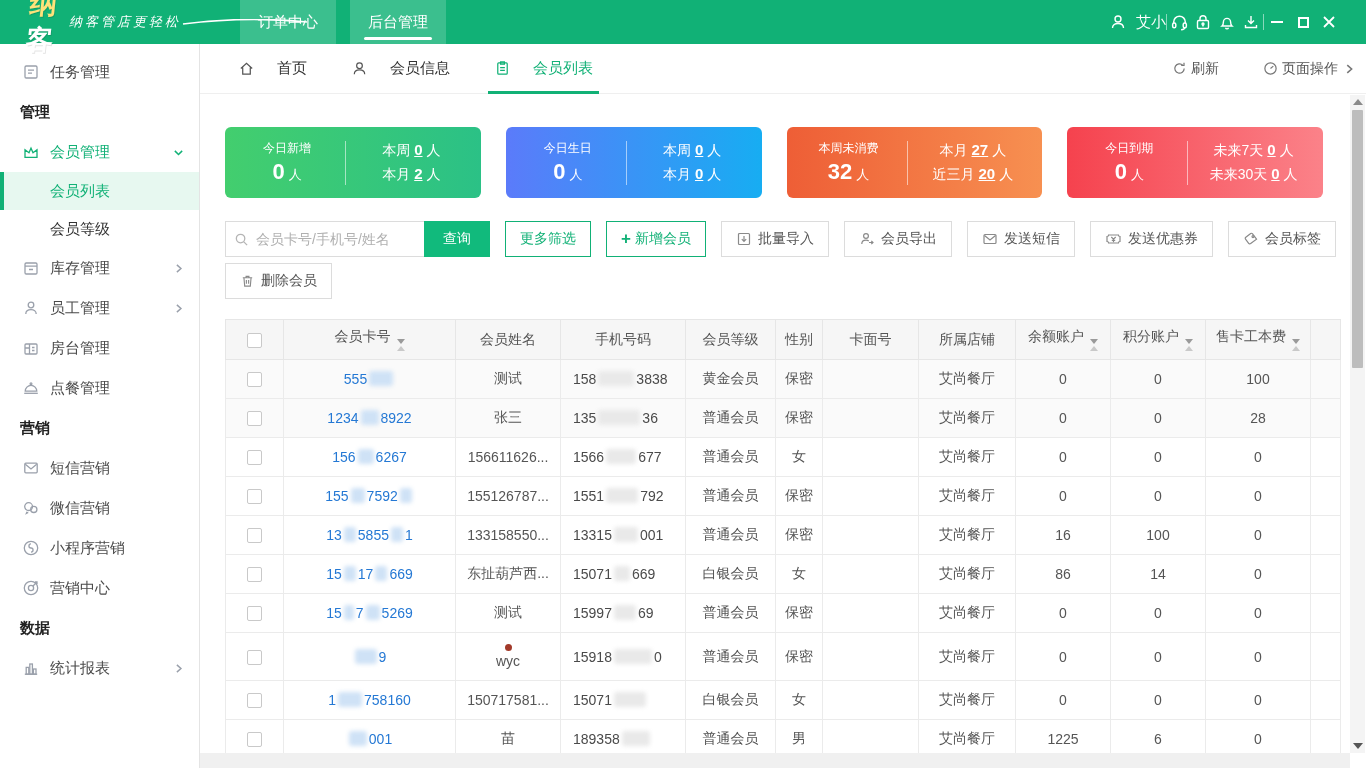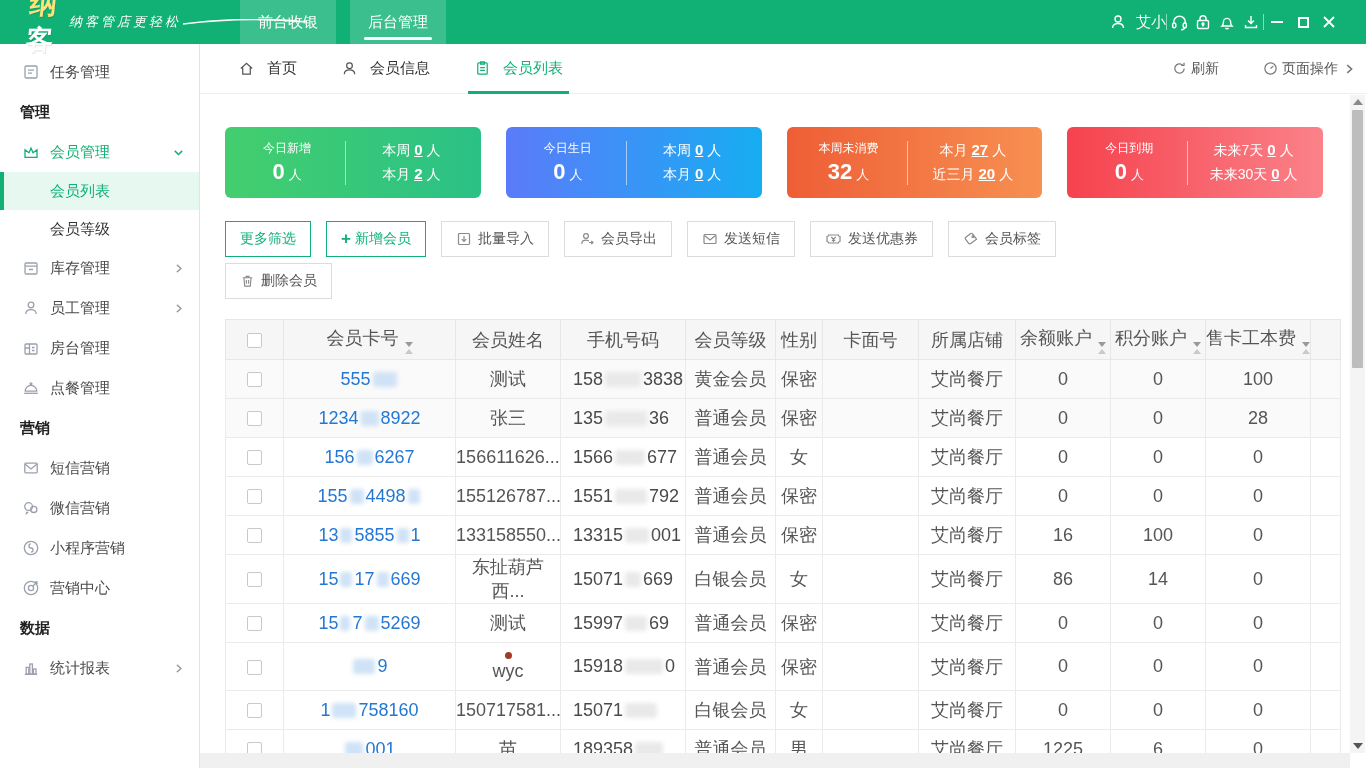--- a/index.html
+++ b/index.html
@@ -33,21 +33,21 @@
   .sb-chev { position:absolute; right:14px; color:#9aa0ab; display:flex; }
   .sb-item.green .sb-chev { color:#11b176; }
   .sb-section { height:40px; display:flex; align-items:center; padding-left:20px; font-size:15px; font-weight:bold; color:#222; }
   .sb-sub { position:relative; height:38px; display:flex; align-items:center; padding-left:50px; font-size:15px; color:#333; cursor:pointer; }
   .sb-sub.selected { background:#e7f8f0; color:#11b176; }
   .sb-sub.selected::before { content:""; position:absolute; left:0; top:0; bottom:0; width:4px; background:#11b176; }
 
   
   .main { position:absolute; left:200px; top:44px; width:1166px; height:724px; background:#fff; overflow:hidden; }
   .tabbar { height:50px; border-bottom:1px solid #efefef; display:flex; align-items:stretch; padding:0 10px 0 32px; }
-  .pg-tab { position:relative; display:flex; align-items:center; gap:12px; padding:0 6px; margin-right:32px; font-size:15px; color:#333; cursor:pointer; }
+  .pg-tab { position:relative; display:flex; align-items:center; gap:22px; padding:0 6px; margin-right:32px; font-size:15px; color:#333; cursor:pointer; }
   .pg-tab svg { color:#555; }
   .pg-tab.active { color:#11b176; }
   .pg-tab.active svg { color:#11b176; }
   .pg-tab.active::after { content:""; position:absolute; left:0; right:0; bottom:-1px; height:3px; background:#11b176; }
   .tabbar-right { margin-left:auto; display:flex; align-items:center; gap:44px; color:#555; font-size:14px; }
   .tb-act { display:flex; align-items:center; gap:4px; cursor:pointer; }
   .tb-act svg { color:#777; }
   .chev-green { color:#11b176; display:flex; }
 
   .content { padding:0 0 0 25px; position:relative; }
@@ -73,21 +73,21 @@
   .search-input input::placeholder { color:#b0b0b0; }
   .btn { height:36px; display:flex; align-items:center; justify-content:center; gap:6px; font-size:14px; padding:0 14px; cursor:pointer; background:#fff; border:1px solid #dcdcdc; color:#555; white-space:nowrap; }
   .btn svg { color:#8a8a8a; }
   .btn.solid { background:#11ba7c; border-color:#11ba7c; color:#fff; padding:0 18px; }
   .btn.outline-green { border-color:#11b176; color:#11b176; }
   .btn.outline-green svg, .btn.outline-green .plus { color:#11b176; }
   .plus { font-size:17px; font-weight:bold; margin-right:-2px; }
   .toolbar2 { margin-top:6px; display:flex; }
 
   
-  .tbl { margin-top:20px; border-collapse:collapse; table-layout:fixed; width:1115px; font-size:18px; }
+  .tbl { margin-top:20px; border-collapse:collapse; table-layout:fixed; width:1115px; font-size:14px; }
   .tbl th { background:#f6f6f6; border:1px solid #e6e6e6; height:40px; font-weight:normal; color:#555; position:relative; }
   .tbl td { border:1px solid #ebebeb; height:39px; color:#555; text-align:center; background:#fff; }
   .tbl tr.shade td { background:#fafafa; }
   .tbl td.ph { text-align:left; padding-left:12px; color:#4a4a4a; }
   .tbl a.cardno { color:#2478d4; text-decoration:none; cursor:pointer; }
   .sorts { display:inline-flex; flex-direction:column; margin-left:6px; vertical-align:-3px; gap:2px; }
   .car { width:0; height:0; border-left:4px solid transparent; border-right:4px solid transparent; }
   .car.down { border-top:5px solid #9a9a9a; }
   .car.up { border-bottom:5px solid #c9c9c9; }
   .cbx { width:15px; height:15px; border:1px solid #c9c9c9; border-radius:2px; background:#fff; display:inline-block; cursor:pointer; vertical-align:middle; }
@@ -113,21 +113,21 @@
     <div class="logo">纳客</div>
     <div class="slogan-wrap">
       <div class="slogan">纳客管店更轻松</div>
       <svg width="128" height="7">
           <path d="M2 5 Q 64 -3 126 3" stroke="#fff" stroke-width="1.6" fill="none"></path>
         </svg>
     </div>
   </div>
   <div class="topnav">
     <div class="topnav-tab">
-        <span>前台收银</span>
+        <span>订单中心</span>
       </div>
     <div class="topnav-tab active">
         <span>后台管理</span>
       </div>
   </div>
   <div class="topbar-right">
     <div class="tb-user">
       <span class="tb-ic">
           <svg width="18" height="18" viewBox="0 0 18 18" fill="none" stroke-width="1.4">
             <circle cx="9" cy="6" r="3"></circle>
@@ -401,20 +401,32 @@
           </div>
           <div class="card-div"></div>
           <div class="card-right">
             <div class="card-row">未来7天<b>0</b>人</div>
             <div class="card-row">未来30天<b>0</b>人</div>
           </div>
         </div>
       </div>
 
     <div class="toolbar">
+      <div class="search-box">
+        <div class="search-input">
+          <svg width="15" height="15" viewBox="0 0 16 16" fill="none" stroke="currentColor" stroke-width="1.4">
+              <circle cx="7" cy="7" r="4.5"></circle>
+              <path d="M10.5 10.5 14 14"></path>
+            </svg>
+          <input type="text" placeholder="会员卡号/手机号/姓名" style="">
+        </div>
+        <div class="btn solid">
+            <span>查询</span>
+          </div>
+      </div>
       <div class="btn outline-green">
           <span>更多筛选</span>
         </div>
       <div class="btn outline-green">
           <span class="plus">+</span>
           <span>新增会员</span>
         </div>
       <div class="btn">
         <svg width="16" height="16" viewBox="0 0 16 16" fill="none" stroke="currentColor" stroke-width="1.2">
             <rect x="2.5" y="2.5" width="11" height="11" rx="1"></rect>
@@ -544,21 +556,21 @@
             <td>女</td>
             <td></td>
             <td>艾尚餐厅</td>
             <td>0</td>
             <td>0</td>
             <td>0</td>
             <td></td>
           </tr>
           <tr class="">
             <td><span class="cbx"></span></td>
-            <td><a class="cardno"><span>155</span><span class="blurseg blue" style="width:14px"></span><span>4498</span><span class="blurseg blue" style="width:12px"></span></a></td>
+            <td><a class="cardno"><span>155</span><span class="blurseg blue" style="width:14px"></span><span>7592</span><span class="blurseg blue" style="width:12px"></span></a></td>
             <td class="namecell">155126787...</td>
             <td class="ph"><span>1551</span><span class="blurseg gray" style="width:32px"></span><span>792</span></td>
             <td>普通会员</td>
             <td>保密</td>
             <td></td>
             <td>艾尚餐厅</td>
             <td>0</td>
             <td>0</td>
             <td>0</td>
             <td></td>

